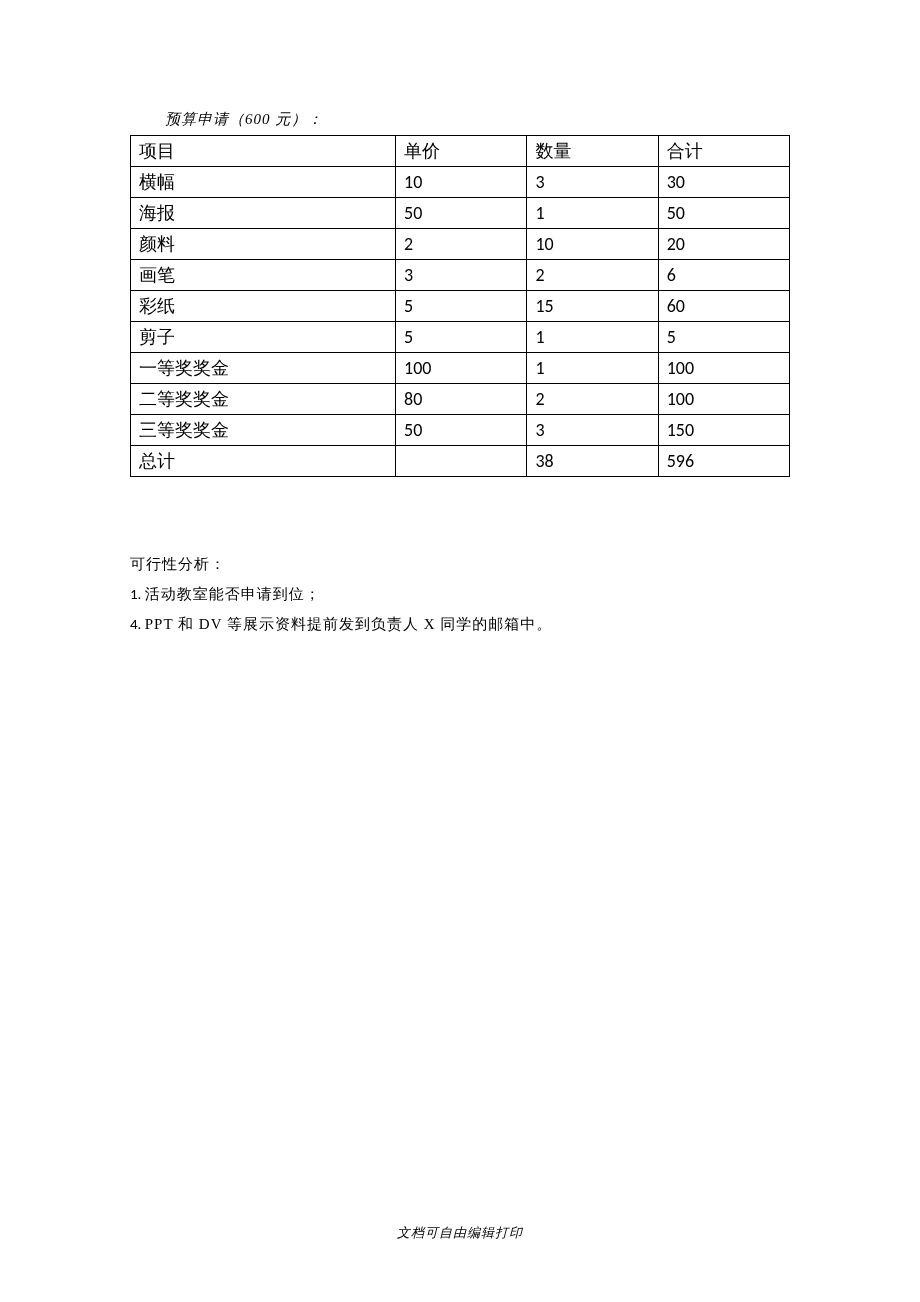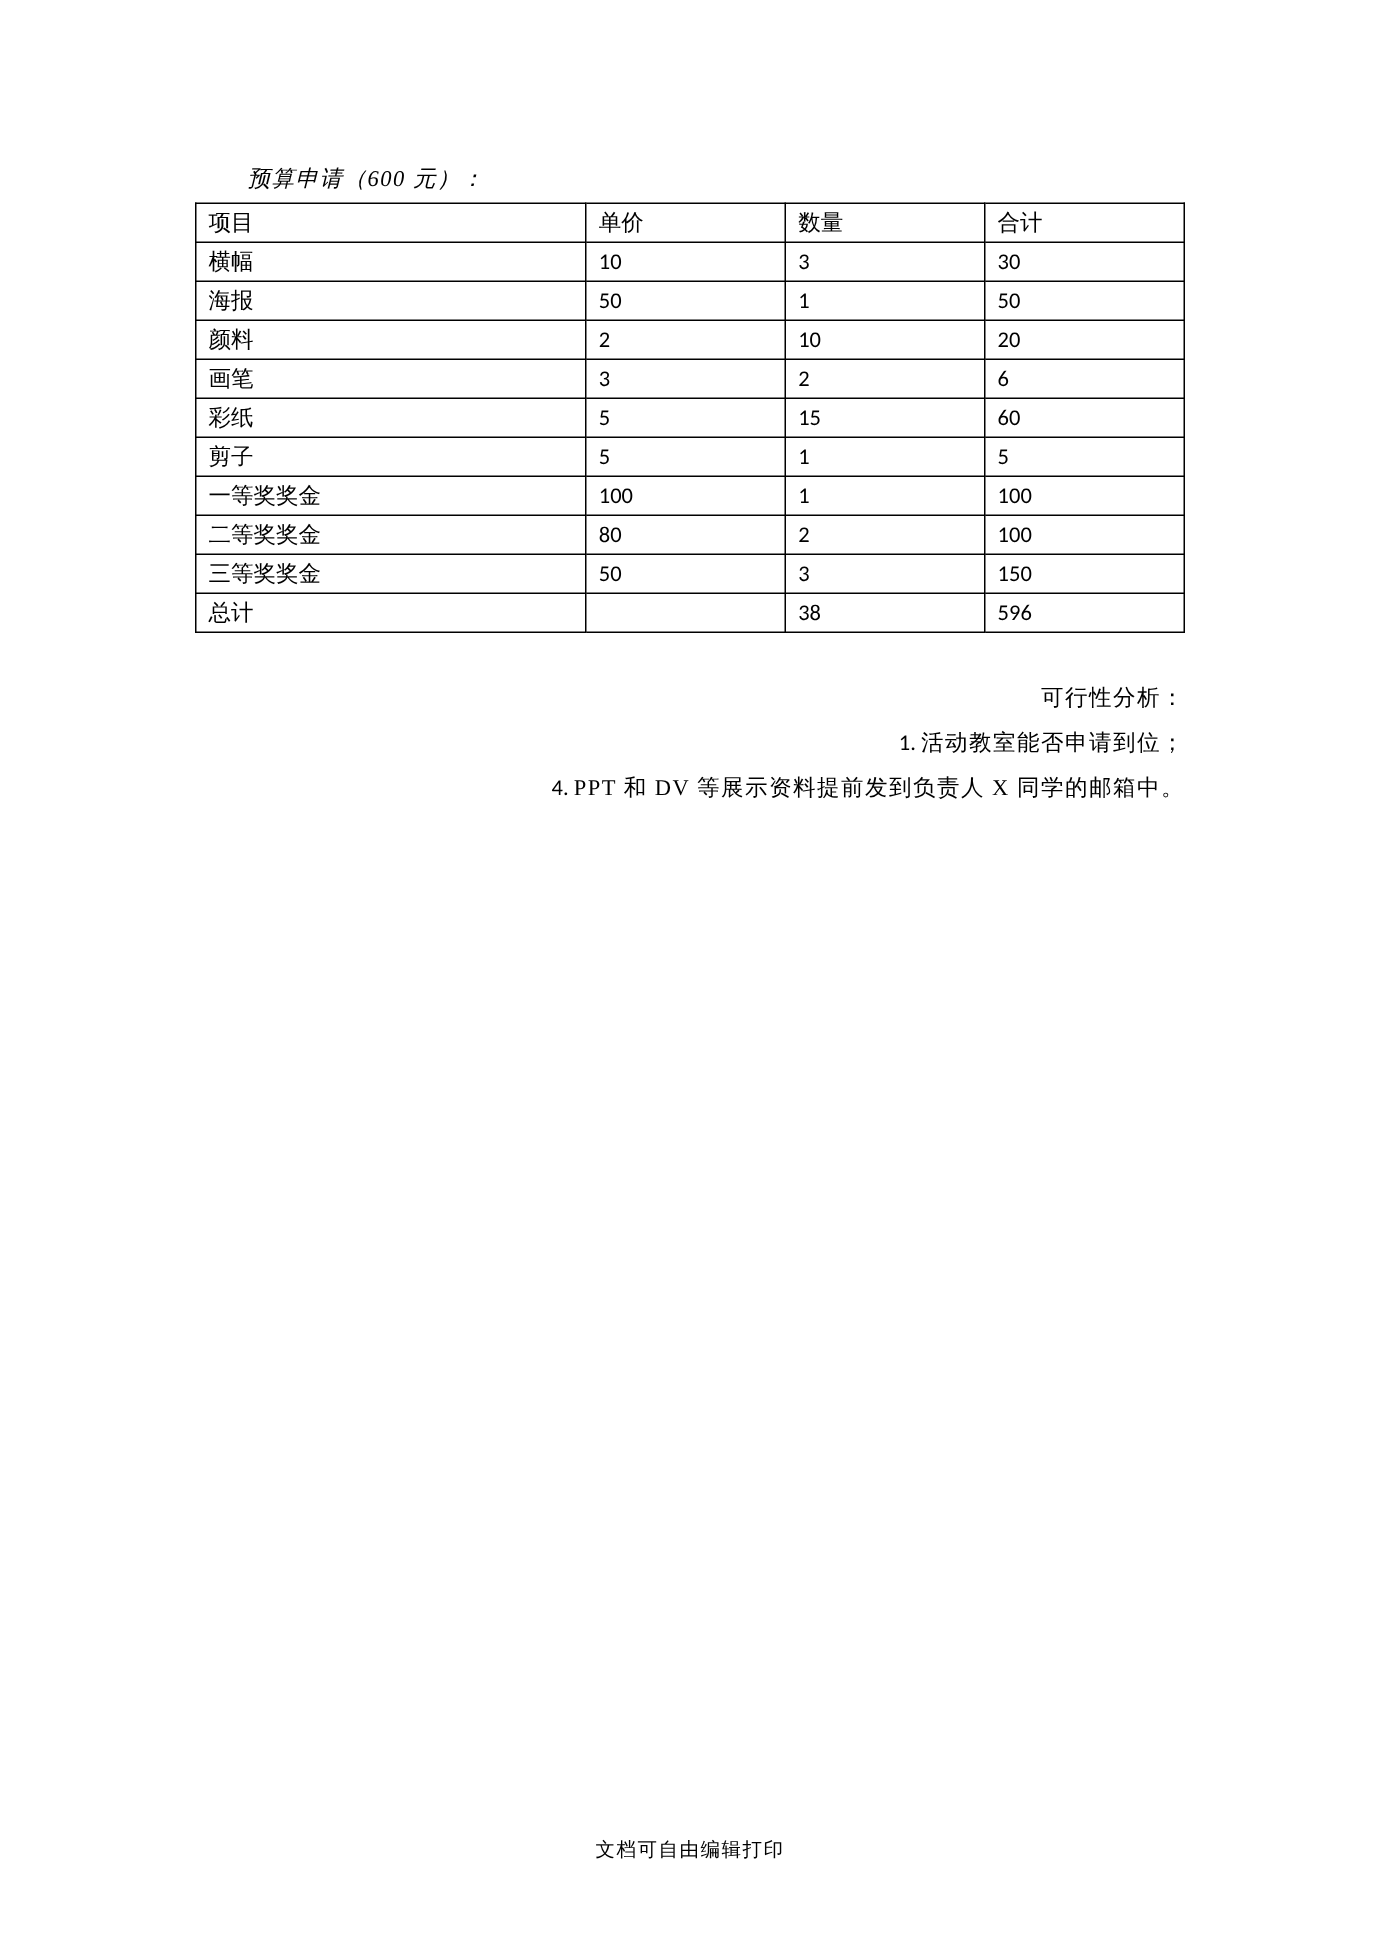--- a/index.html
+++ b/index.html
@@ -19,57 +19,57 @@
     .budget-title {
       font-size: 15px;
       margin-left: 35px;
       margin-bottom: 6px;
       letter-spacing: 1px;
       font-style: italic;
     }
     table.budget-table {
       width: 100%;
       border-collapse: collapse;
-      font-size: 15px;
+      font-size: 18px;
       border-radius: 18px;
     }
     table.budget-table td {
       border: 1px solid #000000;
       padding: 3px 8px;
       text-align: left;
       font-family: "SimSun", "宋体", serif;
     }
     table.budget-table td.num {
       font-family: Calibri, Arial, sans-serif;
     }
     .analysis {
-      margin-top: 29px;
+      margin-top: 72px;
       font-size: 15px;
       line-height: 2.0;
-      text-align: right;
     }
     .analysis-title {
       letter-spacing: 1px;
     }
     .analysis-item {
       font-family: Calibri, Arial, sans-serif;
     }
     .analysis-item .cn {
       font-family: Liberation Serif, serif;
       letter-spacing: 1px;
     }
     .footer {
       position: absolute;
       bottom: 60px;
       left: 0;
       width: 100%;
       text-align: center;
       font-size: 13px;
       font-family: "SimSun", "宋体", serif;
       letter-spacing: 1px;
+      font-style: italic;
     }
   </style>
 </head>
 <body>
 
 <div class="budget-title">预算申请（600 元）：</div>
 
 <table class="budget-table">
   <tbody>
       <tr>

